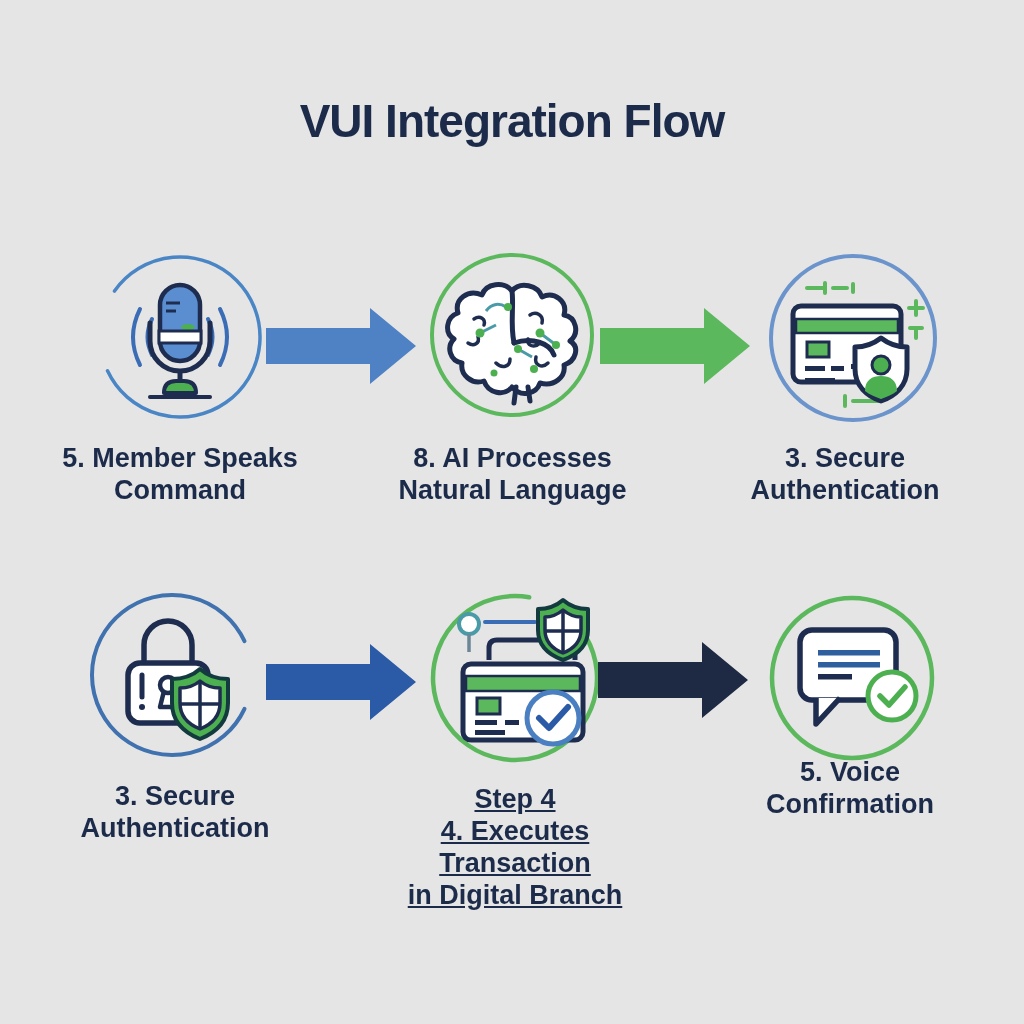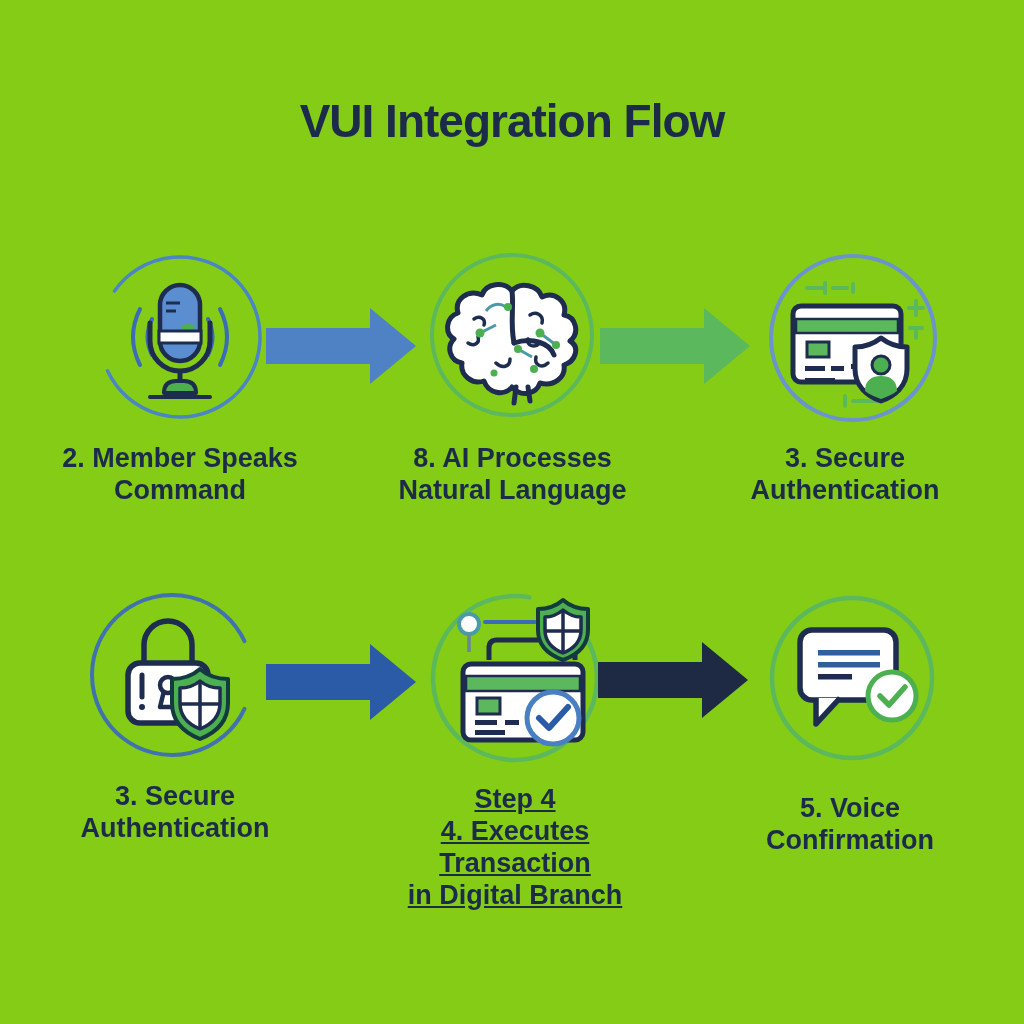--- a/index.html
+++ b/index.html
@@ -1,17 +1,17 @@
 <!DOCTYPE html>
 <html><head>
 <meta charset="utf-8">
 <style>
   html,body{margin:0;padding:0;background:#ffffff;}
   #canvas{
-    position:relative;width:1024px;height:1024px;background:#84cc16;
+    position:relative;width:1024px;height:1024px;background:#e5e5e5;
     font-family:"Liberation Sans", sans-serif;overflow:hidden;
   }
   .title{
     position:absolute;left:0;right:0;top:94px;text-align:center;
     font-size:46px;font-weight:700;color:#1d2b4a;letter-spacing:-1px;
   }
   .icon{position:absolute;width:180px;height:180px;}
   .arrow{position:absolute;width:150px;height:76px;}
   .step-label{
     position:absolute;text-align:center;white-space:pre-line;
@@ -28,21 +28,21 @@
   #arrow-r1a{left:266px;top:308px;}
   #arrow-r1b{left:600px;top:308px;}
   #arrow-r2a{left:266px;top:644px;}
   #arrow-r2b{left:598px;top:642px;}
   
   #label-r1s1{left:20px;top:442px;width:320px;}
   #label-r1s2{left:340px;top:442px;width:345px;}
   #label-r1s3{left:690px;top:442px;width:310px;}
   #label-r2s1{left:15px;top:780px;width:320px;}
   #label-r2s2{left:350px;top:783px;width:330px;text-decoration:underline;}
-  #label-r2s3{left:695px;top:792px;width:310px;}
+  #label-r2s3{left:695px;top:756px;width:310px;}
 </style>
 </head>
 <body>
 
 <div id="canvas">
 
   <div class="title">VUI Integration Flow</div>
 
   <svg id="icon-mic" class="icon" viewBox="0 0 180 180">
     <path d="M 24.5 44.1 A 80 80 0 1 1 17.5 123.8" fill="none" stroke="#4a86c5" stroke-width="3.5" stroke-linecap="round"></path>
@@ -115,21 +115,21 @@
     <rect x="88" y="116" width="16" height="5" fill="#1e2d4f"></rect>
     <rect x="42" y="130" width="30" height="5" fill="#1e2d4f"></rect>
 
     <path d="M 118 90 C 127 97 137 99 144 99 V 121 C 144 138 132 148 118 153
              C 104 148 92 138 92 121 V 99 C 99 99 109 97 118 90 Z" fill="#ffffff" stroke="#1e2d4f" stroke-width="5" stroke-linejoin="round"></path>
     <circle cx="118" cy="117" r="9" fill="#4caf50" stroke="#1e2d4f" stroke-width="3"></circle>
     <path d="M 102 143 C 102 132 109 128 118 128 C 127 128 134 132 134 143
              C 129 147 123 149 118 151 C 113 149 107 147 102 143 Z" fill="#4caf50"></path>
   </svg>
 
-  <div id="label-r1s1" class="step-label">2. Member Speaks
+  <div id="label-r1s1" class="step-label">5. Member Speaks
 Command</div>
   <div id="label-r1s2" class="step-label">8. AI Processes
 Natural Language</div>
   <div id="label-r1s3" class="step-label">3. Secure
 Authentication</div>
 
   <svg id="icon-lock" class="icon" viewBox="0 0 180 180">
     <path d="M 162.5 123.8 A 80 80 0 1 1 162.5 56.2" fill="none" stroke="#3f72ae" stroke-width="4" stroke-linecap="round"></path>
 
     <path d="M 62 78 V 60 A 24 24 0 0 1 110 60 V 78" fill="none" stroke="#1e2d4f" stroke-width="5.5"></path>

